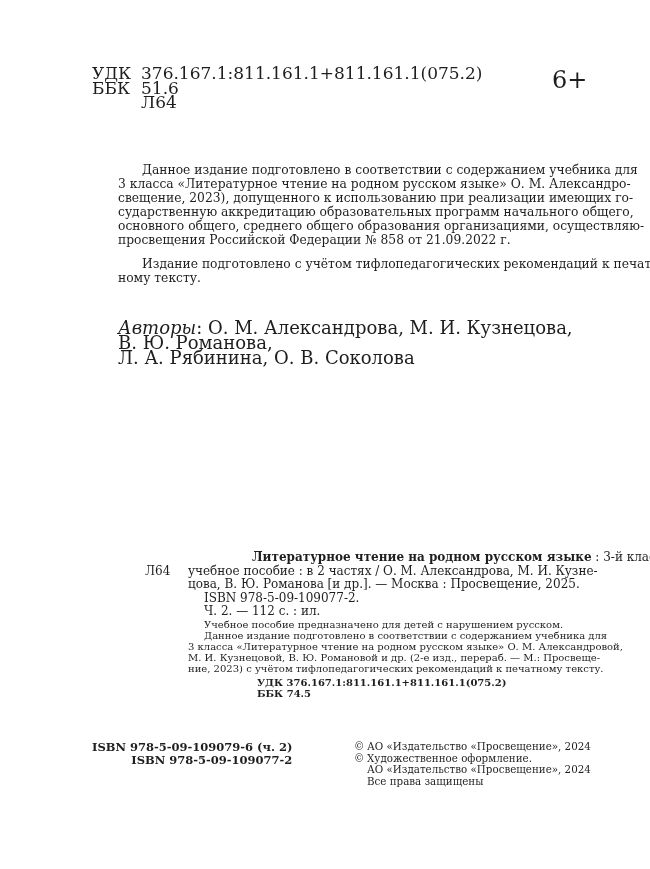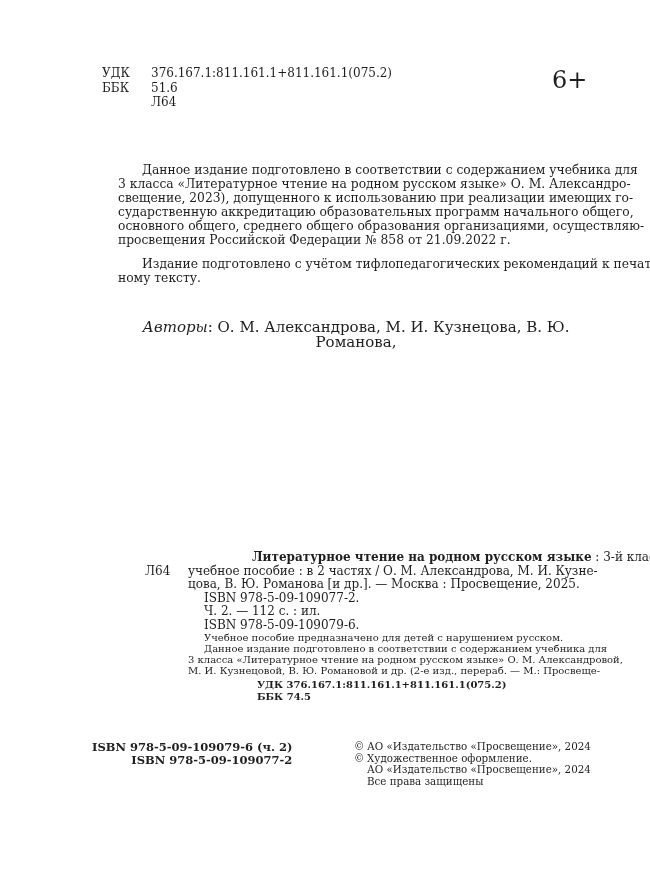--- a/index.html
+++ b/index.html
@@ -2,31 +2,31 @@
 <html><head>
 <meta charset="utf-8">
 <style>
   html, body { margin: 0; padding: 0; }
   body {
     width: 650px; height: 869px; background: #ffffff; position: relative;
     font-family: "DejaVu Serif", "Liberation Serif", serif;
     color: #1e1e1e; overflow: hidden;
   }
   .abs { position: absolute; }
-  .udk-block { left: 92px; top: 66px; font-size: 12px; line-height: 14.5px; margin-left: 10px; }
+  .udk-block { left: 92px; top: 66px; font-size: 17px; line-height: 14.5px; }
   .udk-row { display: flex; }
   .udk-label { width: 49px; }
   .age { left: 552px; top: 66px; font-size: 24px; line-height: 28px; }
 
   .intro { left: 118px; top: 163px; width: 476px; font-size: 12.3px; line-height: 14.1px; text-align: justify; }
   .intro .line { display: block; text-align: justify; text-align-last: justify; white-space: nowrap; }
   .intro .line.last { text-align-last: left; }
   .intro .first { padding-left: 24px; }
 
-  .authors { left: 118px; top: 320px; width: 476px; font-size: 15px; line-height: 15px; text-align: center; }
+  .authors { left: 118px; top: 320px; width: 476px; font-size: 18px; line-height: 15px; }
   .authors em { font-style: italic; }
 
   .card { left: 145px; top: 551px; width: 424px; font-size: 12px; line-height: 13.5px; }
   .card .l64 { position: absolute; left: 0; top: 13.5px; }
   .card .body { margin-left: 43px; }
   .card .bodyline { display: block; white-space: nowrap; text-align: justify; text-align-last: justify; }
   .card .bodyline.last { text-align-last: left; }
   .card .indent { padding-left: 16px; }
   .card b { font-weight: bold; margin-left: 48px; }
   .small { font-size: 10px; line-height: 11px; }
@@ -70,36 +70,37 @@
     <span class="line last">просвещения Российской Федерации № 858 от 21.09.2022 г.</span>
   </div>
   <div style="margin-top:9px">
     <span class="line first">Издание подготовлено с учётом тифлопедагогических рекомендаций к печат-</span>
     <span class="line last">ному тексту.</span>
   </div>
 </div>
 
 <div class="abs authors">
   <div><em>Авторы</em><span>: О. М. Александрова, М. И. Кузнецова, В. Ю. Романова,</span></div>
+  <div>Л. А. Рябинина, О. В. Соколова</div>
 </div>
 
 <div class="abs card">
   <span class="l64">Л64</span>
   <div class="body">
     <span class="bodyline indent"><b>Литературное чтение на родном русском языке</b><span> : 3-й класс :</span></span>
     <span class="bodyline">учебное пособие : в 2 частях / О. М. Александрова, М. И. Кузне-</span>
     <span class="bodyline last">цова, В. Ю. Романова [и др.]. — Москва : Просвещение, 2025.</span>
     <div class="indent">ISBN 978-5-09-109077-2.</div>
     <div class="indent">Ч. 2. — 112 с. : ил.</div>
-    <div class="indent">ISBN 978-5-09-109079-6.</div>
     <div class="small">
       <span class="sl last ind">Учебное пособие предназначено для детей с нарушением русском.</span>
       <span class="sl ind">Данное издание подготовлено в соответствии с содержанием учебника для</span>
       <span class="sl">3 класса «Литературное чтение на родном русском языке» О. М. Александровой,</span>
       <span class="sl">М. И. Кузнецовой, В. Ю. Романовой и др. (2-е изд., перераб. — М.: Просвеще-</span>
+      <span class="sl last">ние, 2023) с учётом тифлопедагогических рекомендаций к печатному тексту.</span>
     </div>
     <div class="classif">
       <div>УДК 376.167.1:811.161.1+811.161.1(075.2)</div>
       <div>ББК 74.5</div>
     </div>
   </div>
 </div>
 
 <div class="abs isbn-block">
   <div>ISBN 978-5-09-109079-6 (ч. 2)</div>

